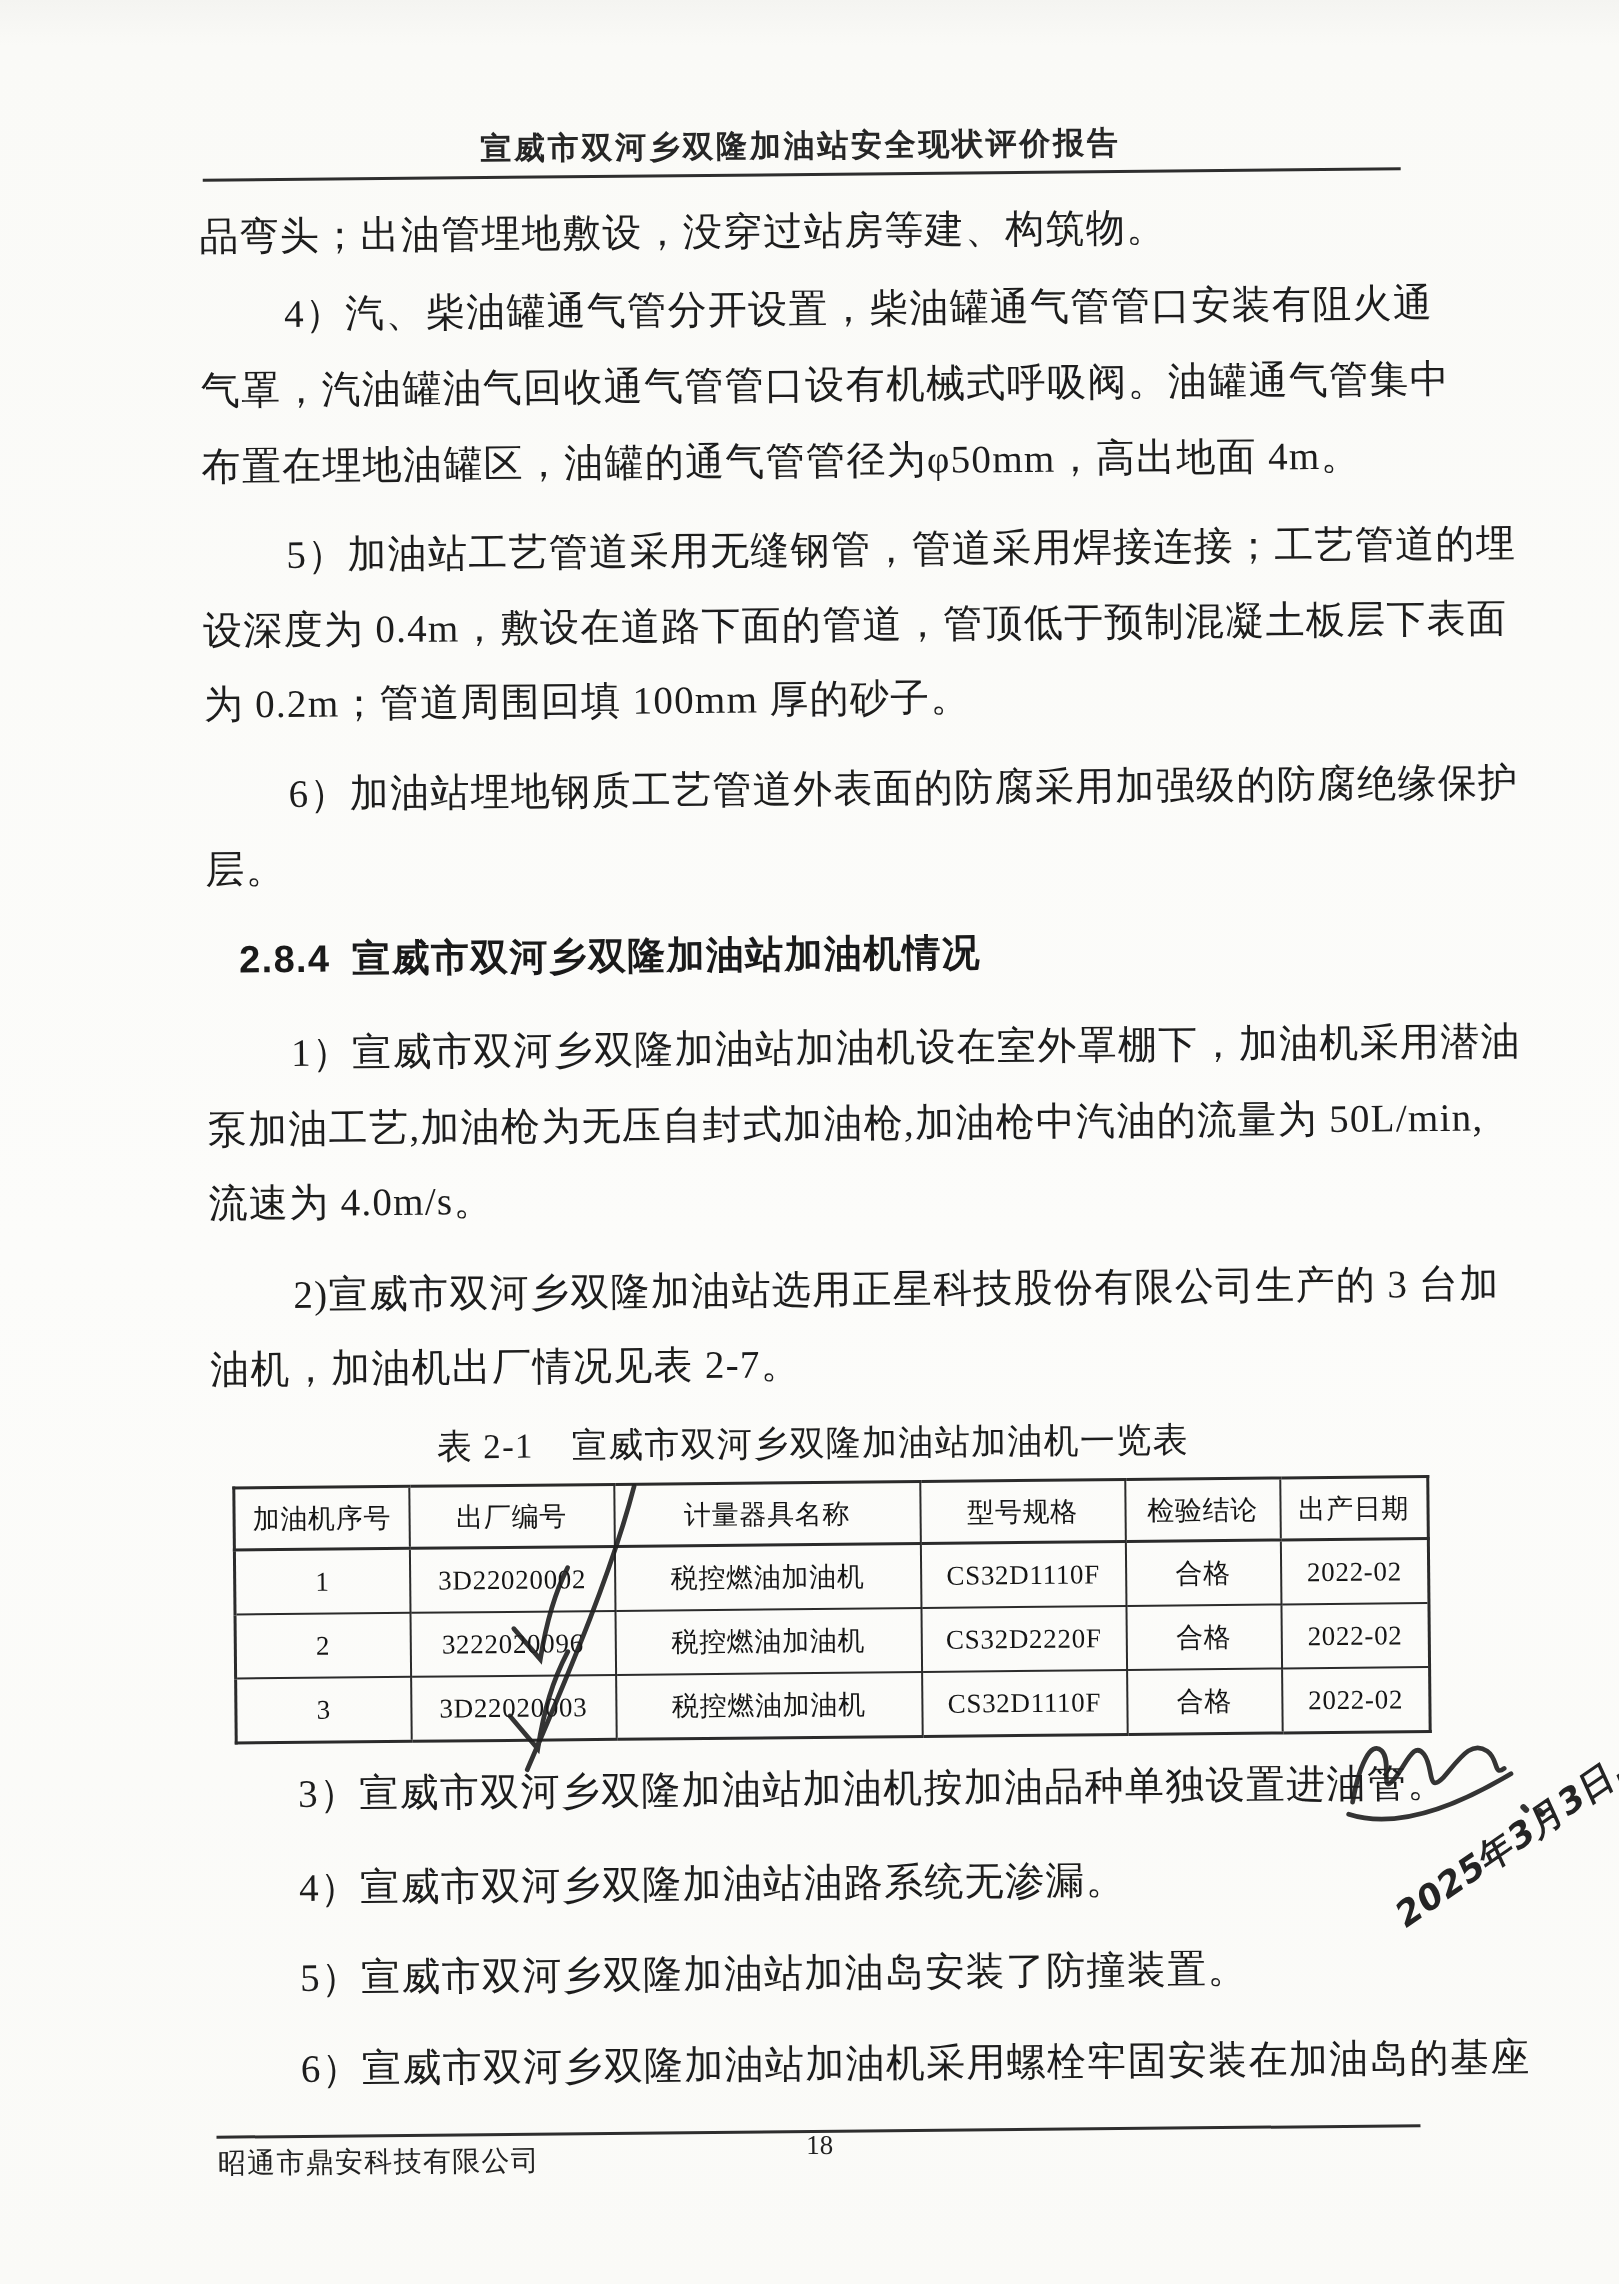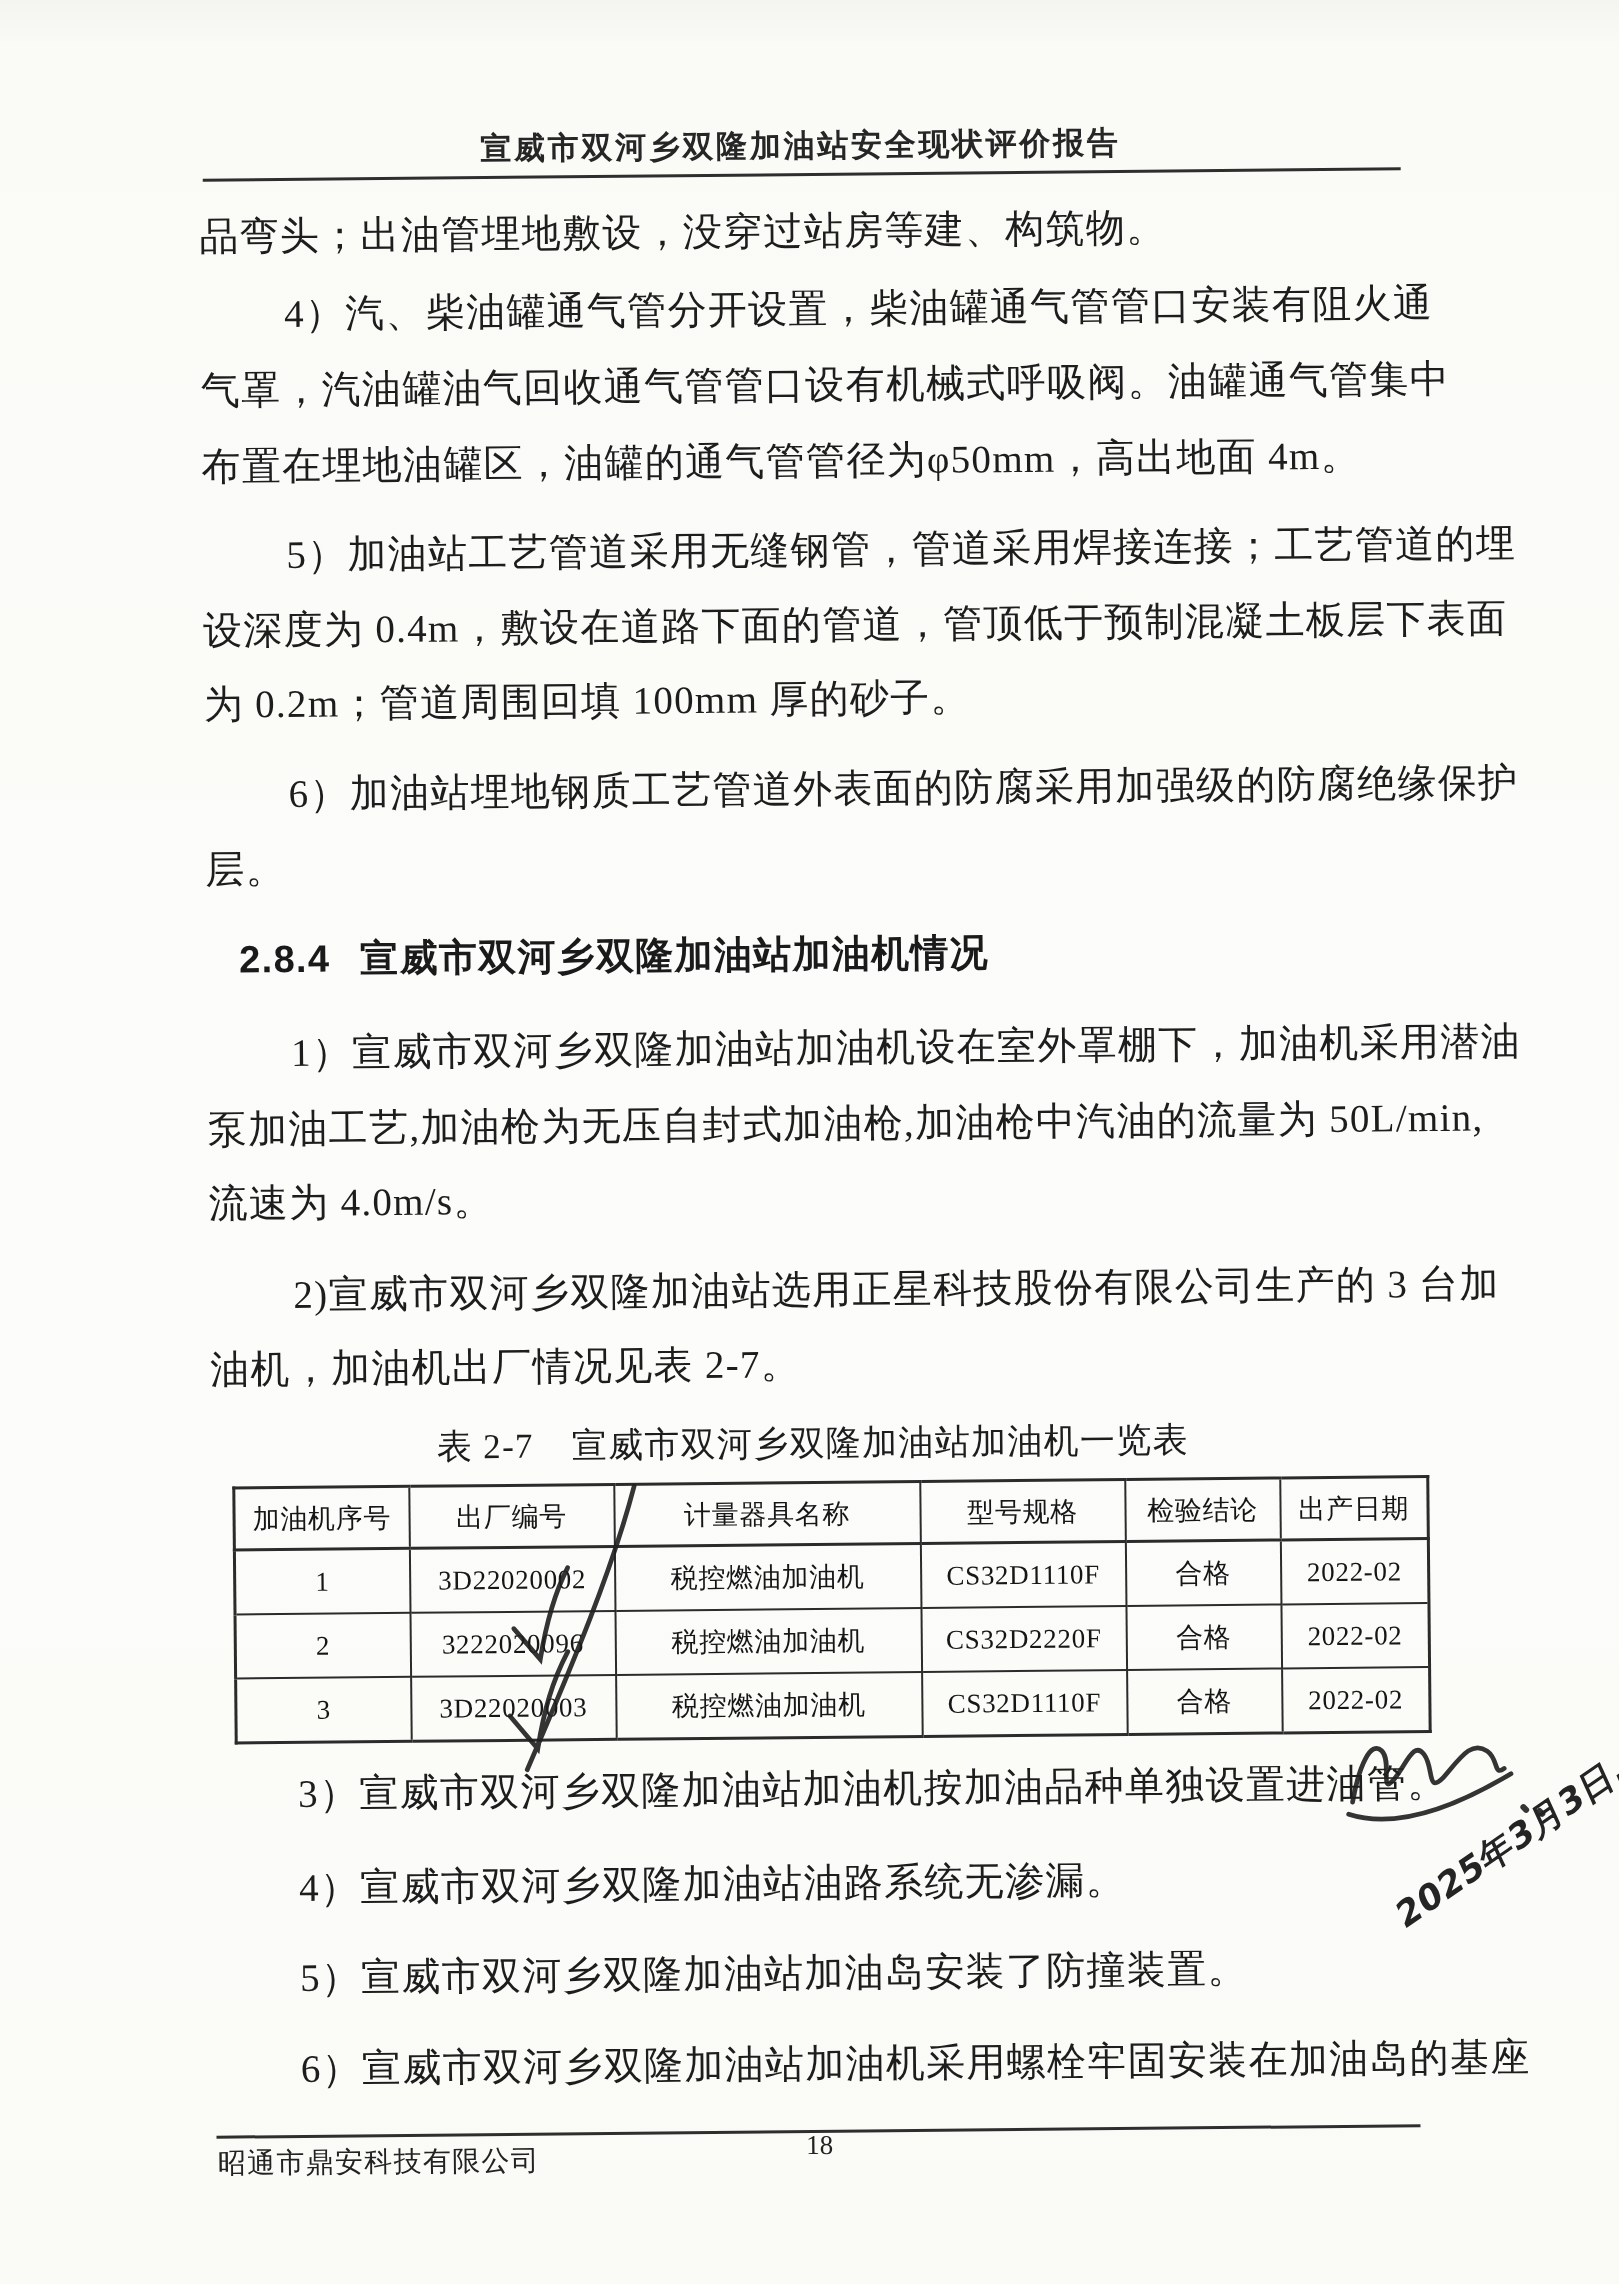--- a/index.html
+++ b/index.html
@@ -26,21 +26,21 @@
   .ftr-rule{left:207px;top:2130px;width:1204px;height:2.7px;}
   .line{
     position:absolute;white-space:nowrap;
     font-size:39px;letter-spacing:1.3px;color:#1d1d1d;
   }
   .sec-head{
     position:absolute;white-space:nowrap;
     font-family:"Liberation Sans","DejaVu Sans",sans-serif;
     font-weight:700;font-size:38px;letter-spacing:1.3px;color:#1a1a1a;
   }
-  .sec-head .sec-num{margin-right:30px;}
+  .sec-head .sec-num{margin-right:22px;}
   .tbl-caption{
     position:absolute;left:0;top:1420px;width:1620px;text-align:center;
     font-size:35px;letter-spacing:1.3px;color:#1d1d1d;
   }
   .tbl-caption .cap-label{margin-right:38px;}
   table.fuel{
     position:absolute;left:229px;top:1481px;width:1193px;height:245px;
     border-collapse:collapse;table-layout:fixed;
     font-size:27px;color:#161616;
   }
@@ -91,21 +91,21 @@
     <span class="sec-num">2.8.4</span><span>宣威市双河乡双隆加油站加油机情况</span>
   </div>
 
   <div class="line" style="left:292px;top:1021px">1）宣威市双河乡双隆加油站加油机设在室外罩棚下，加油机采用潜油</div>
   <div class="line" style="left:208px;top:1097px">泵加油工艺,加油枪为无压自封式加油枪,加油枪中汽油的流量为 50L/min,</div>
   <div class="line" style="left:208px;top:1171px">流速为 4.0m/s。</div>
   <div class="line" style="left:292px;top:1263px">2)宣威市双河乡双隆加油站选用正星科技股份有限公司生产的 3 台加</div>
   <div class="line" style="left:208px;top:1337px">油机，加油机出厂情况见表 2-7。</div>
 
   <div class="tbl-caption">
-    <span class="cap-label">表 2-7</span><span>宣威市双河乡双隆加油站加油机一览表</span>
+    <span class="cap-label">表 2-1</span><span>宣威市双河乡双隆加油站加油机一览表</span>
   </div>
 
   <table class="fuel">
     <colgroup>
       <col style="width:175px">
         <col style="width:205px">
         <col style="width:306px">
       <col style="width:205px">
         <col style="width:155px">
         <col style="width:148px">

